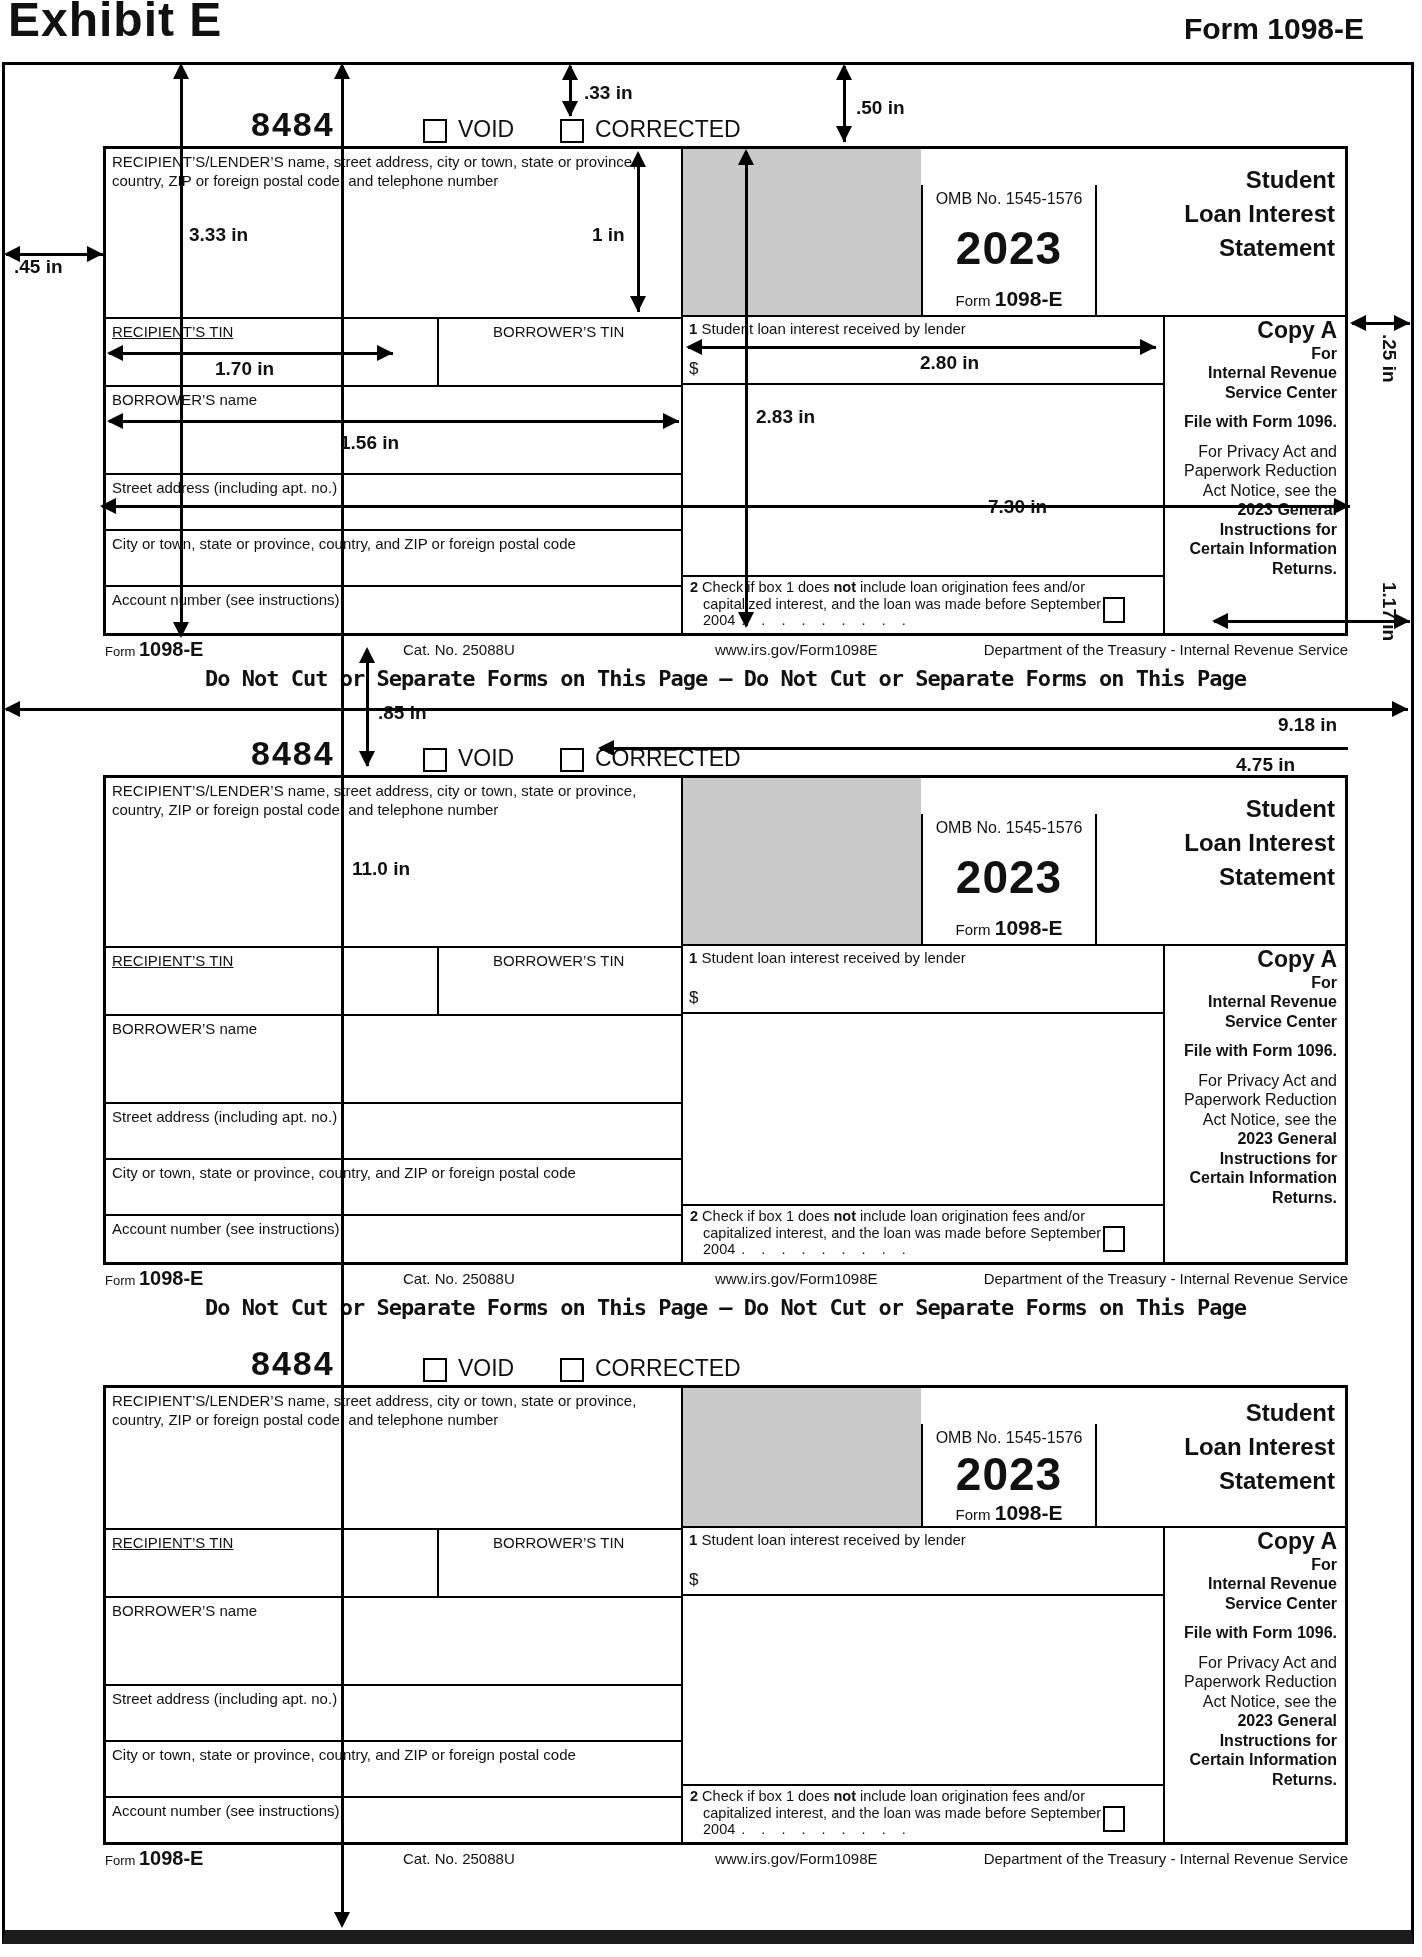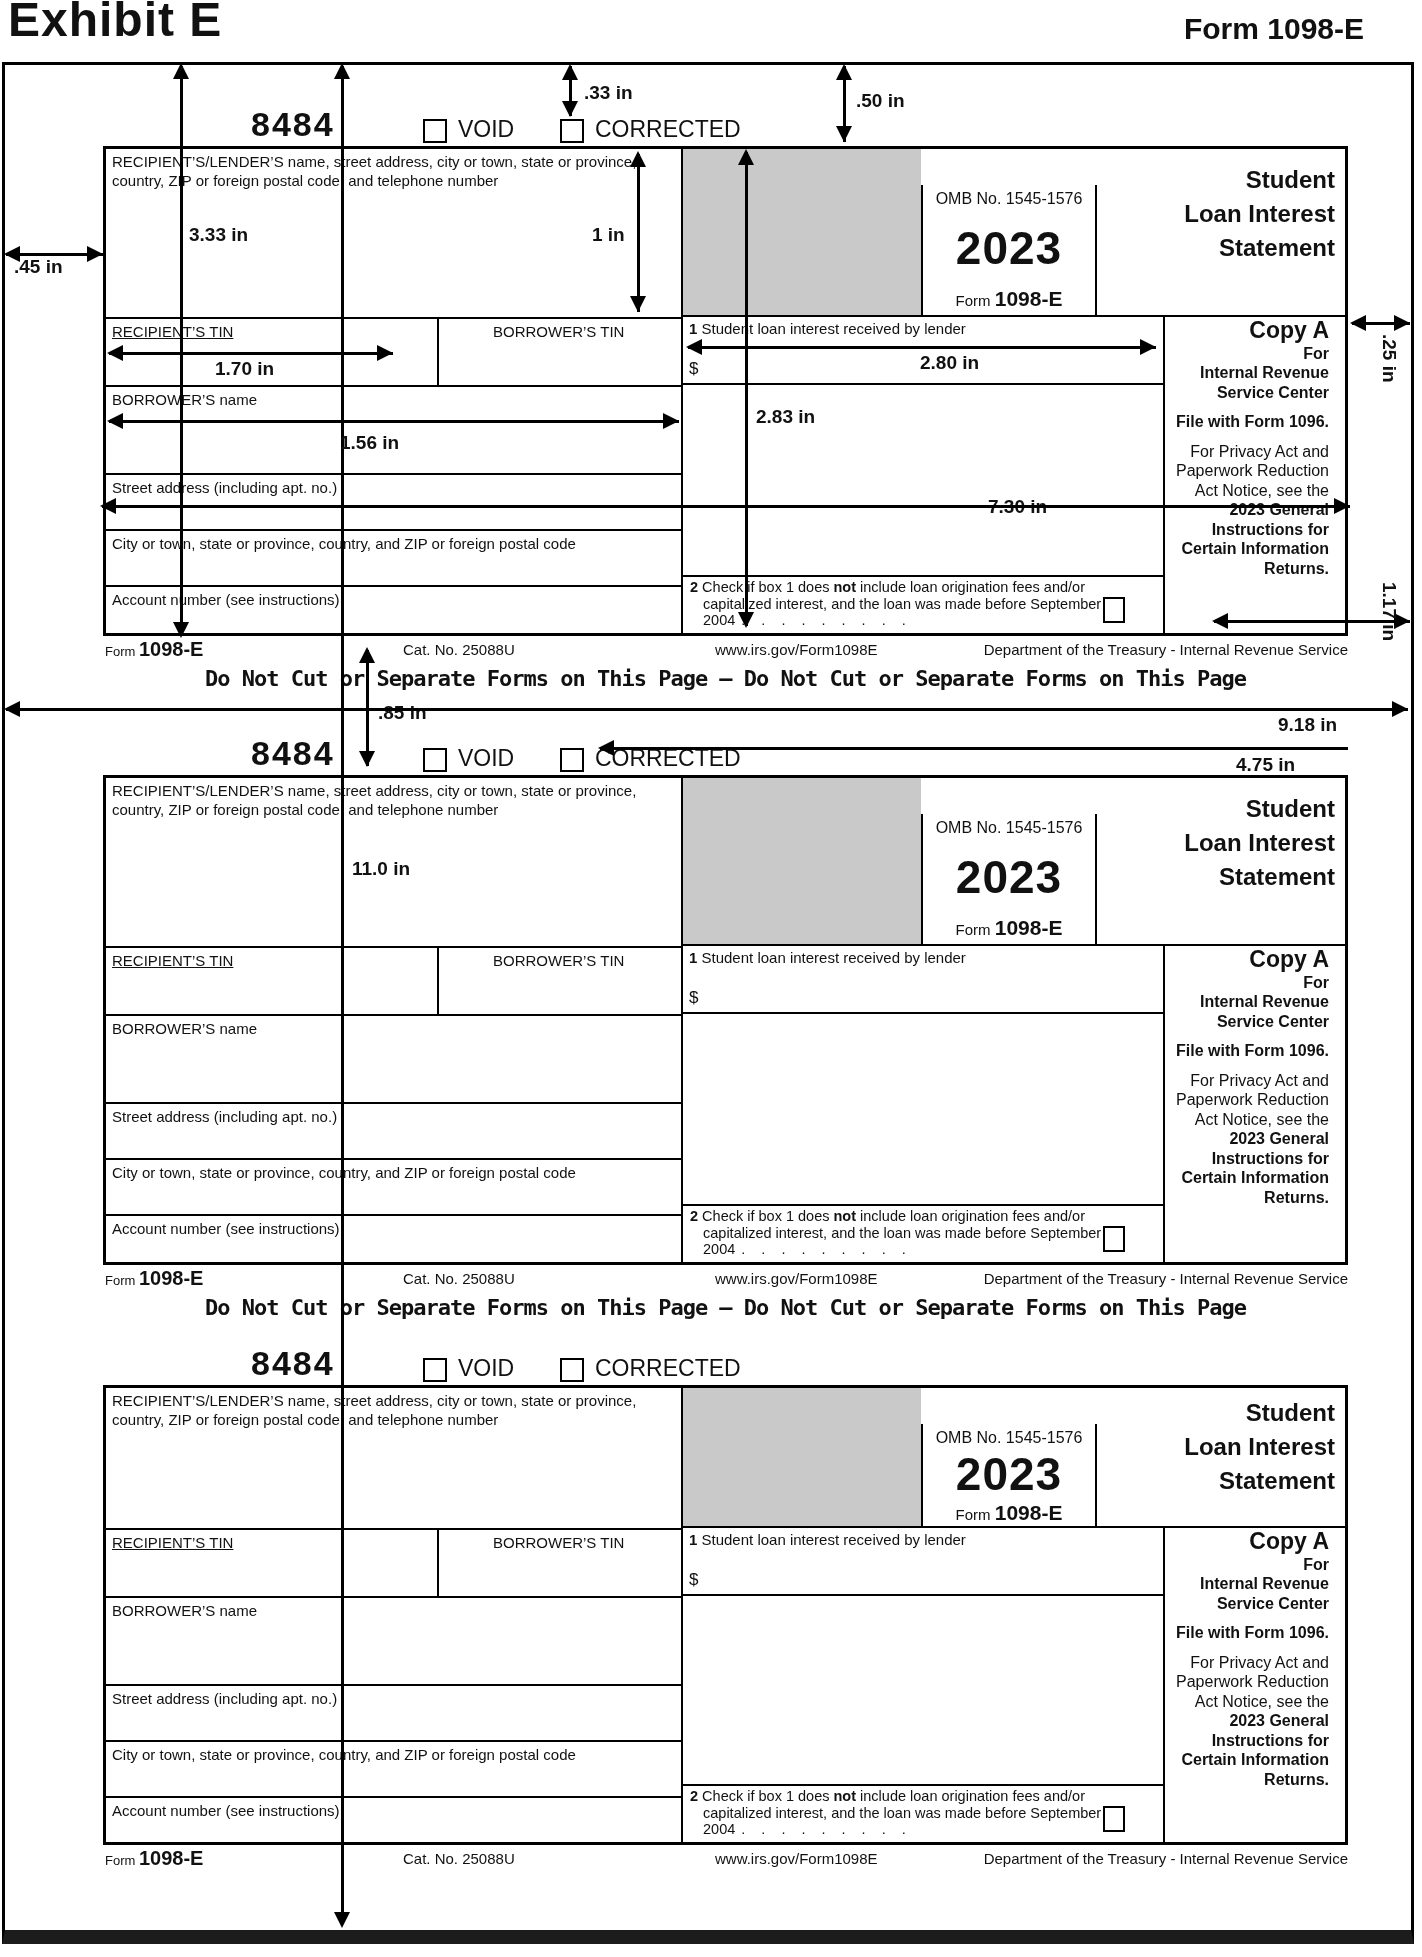--- a/index.html
+++ b/index.html
@@ -57,21 +57,21 @@
   .bottom-strip { flex:1; display:flex; }
   .mid-col { width:482px; border-right:2.5px solid #000; display:flex; flex-direction:column; }
   .box1 { height:68px; border-bottom:2.5px solid #000; padding:3px 6px; font-size:15px; position:relative; }
   .dollar { position:absolute; left:6px; bottom:4px; font-size:17px; }
   .mid-fill { flex:1; }
   .box2 { height:58px; border-top:2.5px solid #000; padding:2px 44px 2px 20px; text-indent:-13px;
           font-size:14.5px; line-height:16.5px; position:relative; }
   .leaders { word-spacing:10px; margin-left:6px; letter-spacing:1px; }
   .box2-cb { position:absolute; right:38px; bottom:10px; width:22px; height:26px; border:2.5px solid #000; background:#fff; }
 
-  .copya-col { flex:1; text-align:right; padding:4px 16px 0 0; font-size:16px; line-height:19.5px; }
+  .copya-col { flex:1; text-align:right; padding:4px 8px 0 0; font-size:16px; line-height:19.5px; }
   .ca-title { font-size:23px; font-weight:bold; margin-bottom:3px; }
   .ca-b { font-weight:bold; }
   .ca-gap { margin-top:10px; }
 
   .form-foot { position:relative; height:24px; font-size:15px; }
   .ff-form { position:absolute; left:2px; top:2px; font-size:13px; }
   .ff-form b { font-size:20px; }
   .ff-cat { position:absolute; left:300px; top:5px; }
   .ff-url { position:absolute; left:612px; top:5px; }
   .ff-dept { position:absolute; right:0; top:5px; }
@@ -375,21 +375,21 @@
     <div class="dim-label" style="left:14px;top:256px">.45 in</div>
 
     <div class="vline" style="left:569px;top:66px;height:50px"></div>
     <div class="ah ah-up" style="left:562px;top:64px"></div>
     <div class="ah ah-down" style="left:562px;top:101px"></div>
     <div class="dim-label" style="left:584px;top:82px">.33 in</div>
 
     <div class="vline" style="left:843px;top:66px;height:76px"></div>
     <div class="ah ah-up" style="left:836px;top:64px"></div>
     <div class="ah ah-down" style="left:836px;top:126px"></div>
-    <div class="dim-label" style="left:856px;top:90px">.50 in</div>
+    <div class="dim-label" style="left:856px;top:97px">.50 in</div>
 
     <div class="vline" style="left:637px;top:154px;height:158px"></div>
     <div class="ah ah-up" style="left:630px;top:151px"></div>
     <div class="ah ah-down" style="left:630px;top:296px"></div>
     <div class="dim-label" style="left:592px;top:224px">1 in</div>
 
     <div class="vline" style="left:745px;top:152px;height:474px"></div>
     <div class="ah ah-up" style="left:738px;top:149px"></div>
     <div class="ah ah-down" style="left:738px;top:612px"></div>
     <div class="dim-label" style="left:756px;top:406px">2.83 in</div>

